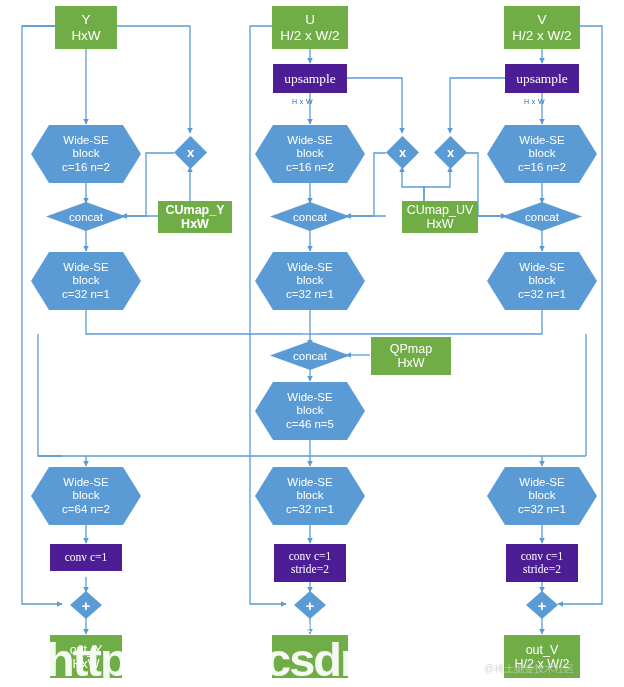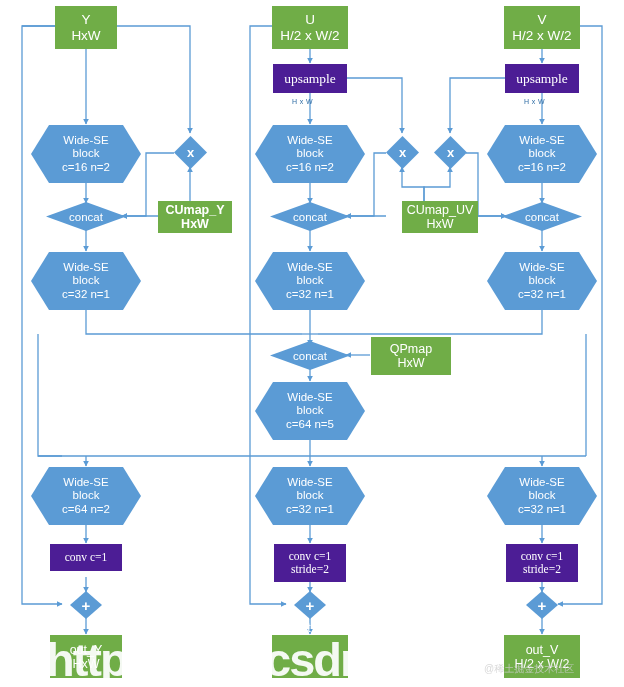--- a/index.html
+++ b/index.html
@@ -289,21 +289,21 @@
     <span>HxW</span>
   </div>
 
   <div class="hexwrap" style="left:255px;top:382px;width:110px;height:58px;">
     <svg class="hexbg" viewBox="0 0 110 58" preserveAspectRatio="none">
       <polygon points="18,0 92,0 110,29 92,58 18,58 0,29" fill="#5B9BD5"></polygon>
     </svg>
     <div class="hextxt f12">
       <span>Wide-SE</span>
       <span>block</span>
-      <span>c=64 n=5</span>
+      <span>c=46 n=5</span>
     </div>
   </div>
 
   <div class="hexwrap" style="left:31px;top:467px;width:110px;height:58px;">
     <svg class="hexbg" viewBox="0 0 110 58" preserveAspectRatio="none">
       <polygon points="18,0 92,0 110,29 92,58 18,58 0,29" fill="#5B9BD5"></polygon>
     </svg>
     <div class="hextxt f12">
       <span>Wide-SE</span>
       <span>block</span>

